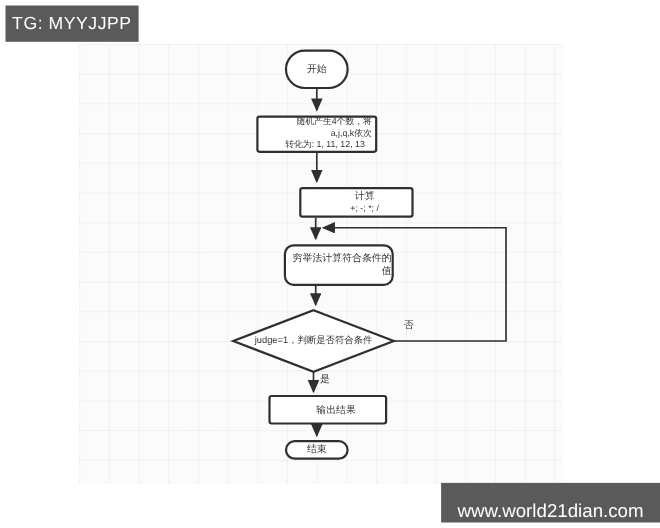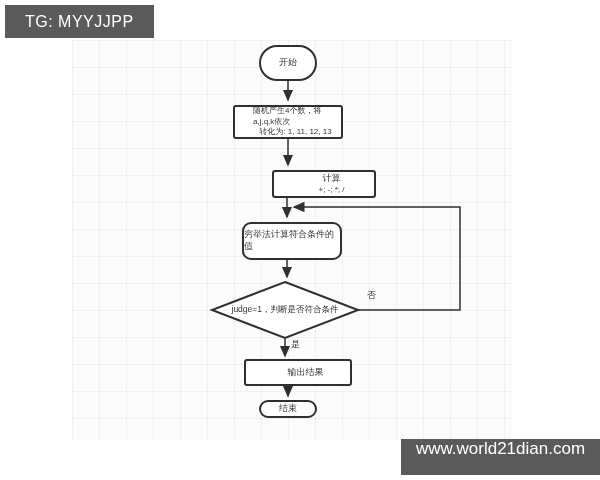--- a/index.html
+++ b/index.html
@@ -5,42 +5,42 @@
   html,body{margin:0;padding:0;}
   body{
     width:600px;height:480px;position:relative;overflow:hidden;
     background:#ffffff;
     font-family:"Liberation Sans","DejaVu Sans",sans-serif;
   }
   .badge{
     position:absolute;left:5px;top:5px;height:33px;
     background:#5a5a5a;color:#fff;
     display:flex;align-items:center;
-    padding:0 20px;font-size:16px;letter-spacing:0.5px;
+    padding:0 6px;font-size:16px;letter-spacing:0.5px;
   }
   .footer-bar{
     position:absolute;left:401px;top:439px;width:199px;height:36px;
     background:#5a5a5a;color:#fff;
-    display:flex;align-items:flex-start;justify-content:center;
+    display:flex;align-items:flex-end;justify-content:center;
     font-size:17px;
   }
   .canvas{
     position:absolute;left:72px;top:40px;width:440px;height:400px;
     background-color:#fbfbfb;
     background-image:
       linear-gradient(to right, rgba(120,120,120,0.08) 1px, transparent 1px),
       linear-gradient(to bottom, rgba(120,120,120,0.08) 1px, transparent 1px);
     background-size:27px 27px;
   }
   .wires{position:absolute;left:0;top:0;width:440px;height:400px;}
   .node{
     position:absolute;box-sizing:border-box;
     background:#ffffff;border:2px solid #2f2f2f;
     display:flex;flex-direction:column;align-items:center;justify-content:center;
-    text-align:left;color:#333;font-size:9px;line-height:1.3;
+    text-align:right;color:#333;font-size:9px;line-height:1.3;
   }
   .terminal{border-radius:18px;}
   .process{border-radius:3px;padding-left:15px;}
   .process-round{border-radius:9px;}
   .node .sub{font-size:8px;}
   .twoline{font-size:8px;line-height:1.35;padding:0 3px;}
   .edge-label{
     position:absolute;color:#333;font-size:9px;background:transparent;
   }
   .diamond-text{
@@ -81,21 +81,21 @@
   <div class="node process" style="left:161px;top:65px;width:110px;height:34px;">
     <span class="twoline">随机产生4个数，将a,j,q,k依次</span>
     <span class="twoline">转化为: 1, 11, 12, 13</span>
   </div>
 
   <div class="node process" style="left:163px;top:130px;width:104px;height:28px;margin-left:37px;">
     <span>计算</span>
     <span class="sub">+; -; *; /</span>
   </div>
 
-  <div class="node process-round" style="left:170px;top:182px;width:100px;height:38px;">
+  <div class="node process-round" style="left:186px;top:182px;width:100px;height:38px;">
     <span>穷举法计算符合条件的值</span>
   </div>
 
   <div class="diamond-text">
     <span>judge=1，判断是否符合条件</span>
   </div>
 
   <div class="node process" style="left:172px;top:319px;width:108px;height:27px;">
     <span>输出结果</span>
   </div>

